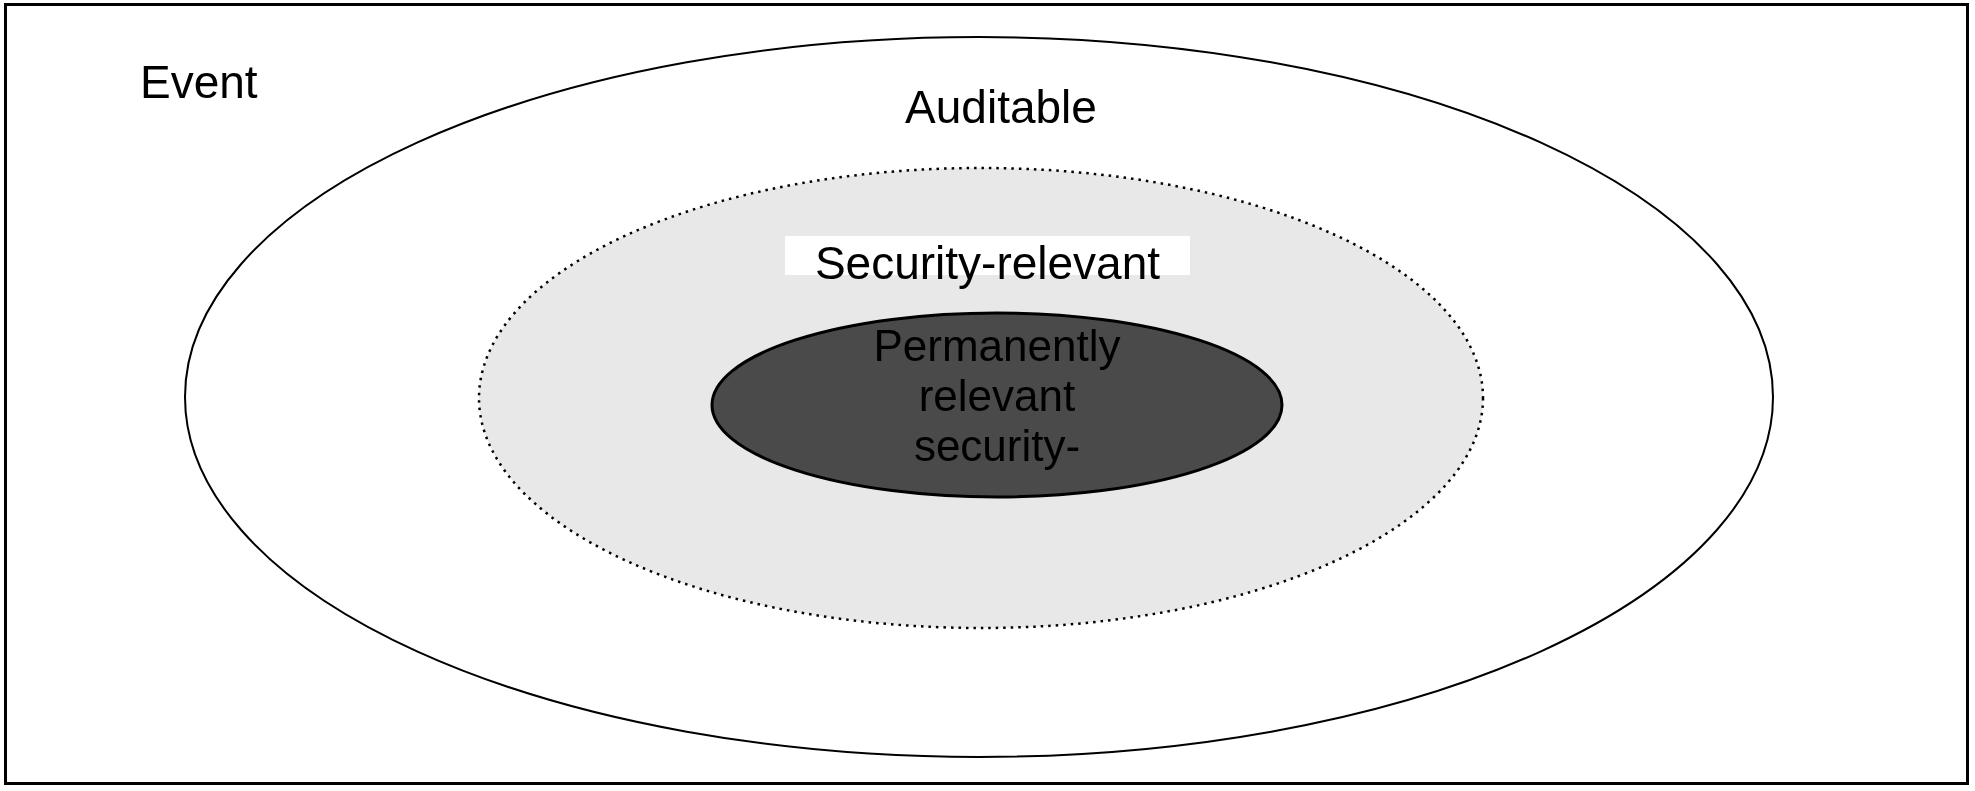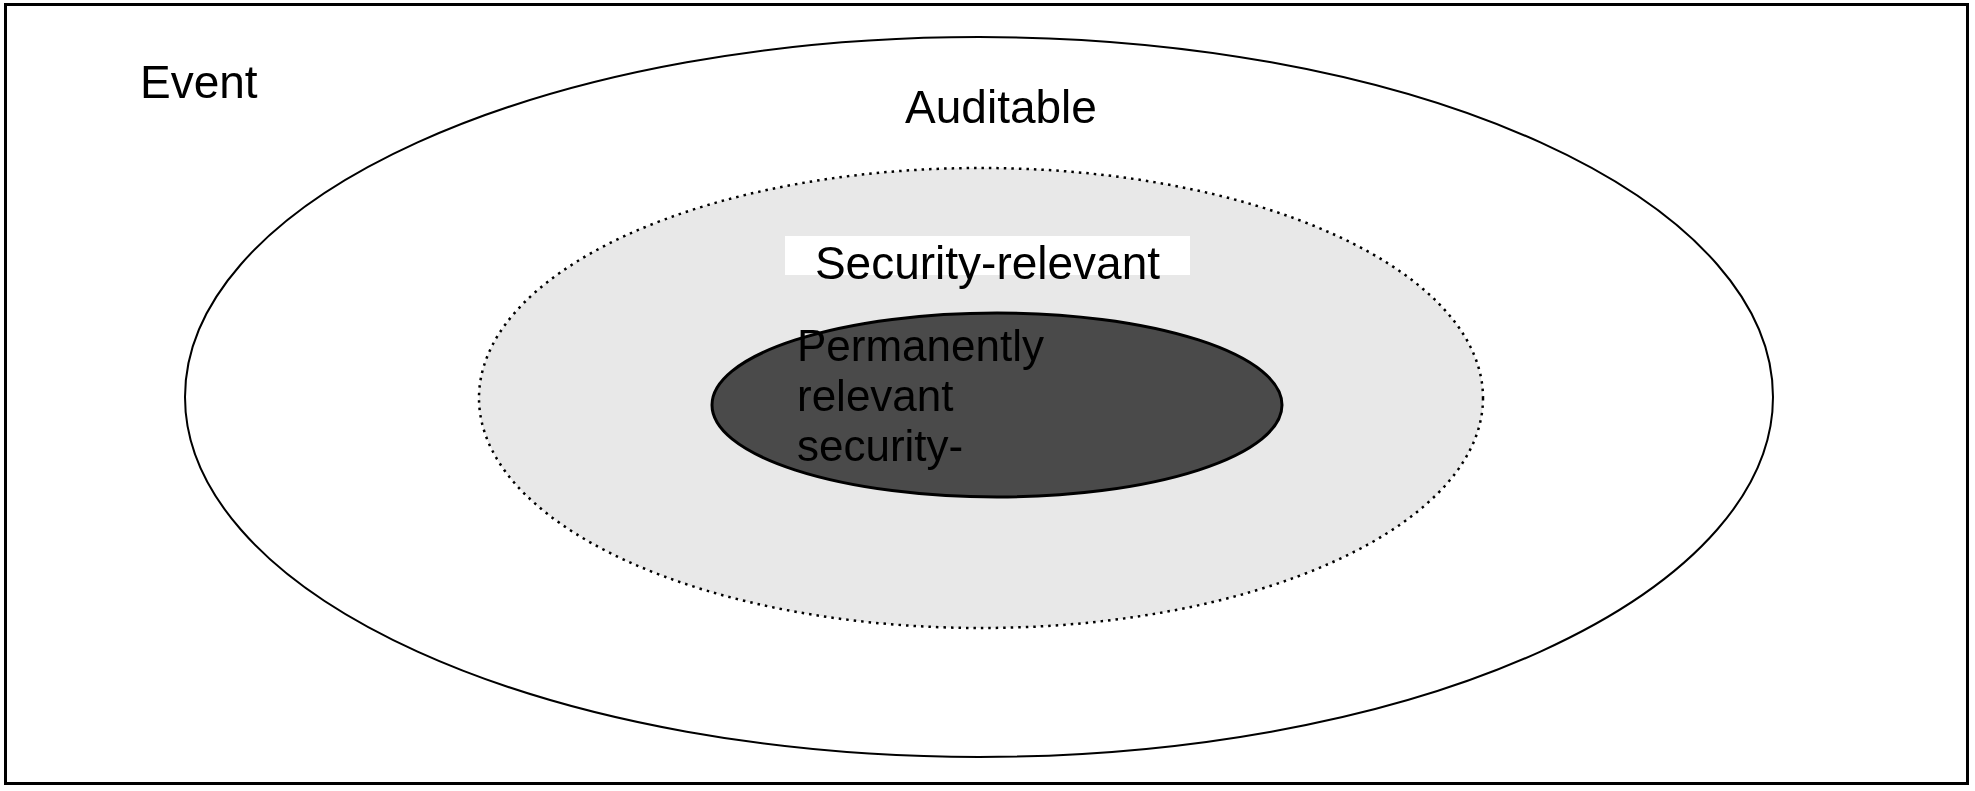--- a/index.html
+++ b/index.html
@@ -47,21 +47,21 @@
     font-size: 46px;
     overflow: visible;
   }
   .security-strip span {
     line-height: 39px;
   }
   .inner-label {
     left: 797px;
     top: 321px;
     width: 400px;
-    text-align: left;
+    text-align: center;
     font-size: 44px;
     line-height: 50px;
     white-space: normal;
   }
 </style>
 </head>
 <body>
 
 <div class="stage">
 

